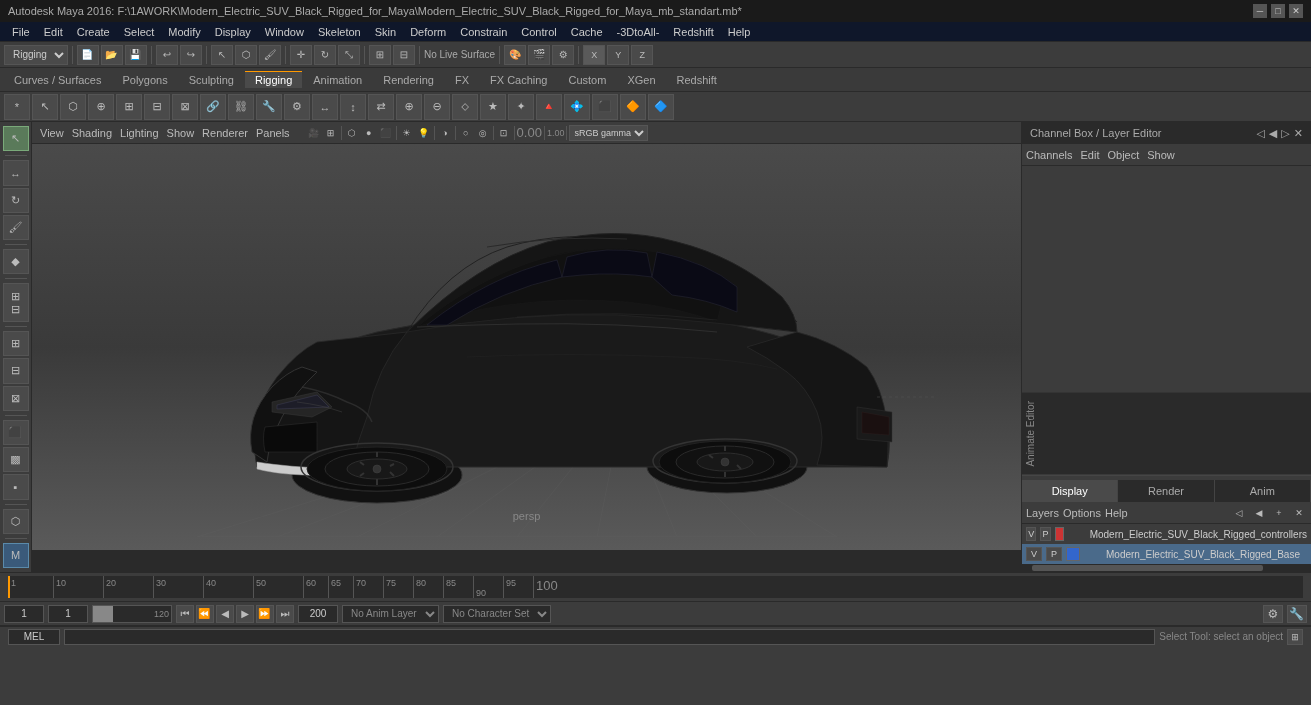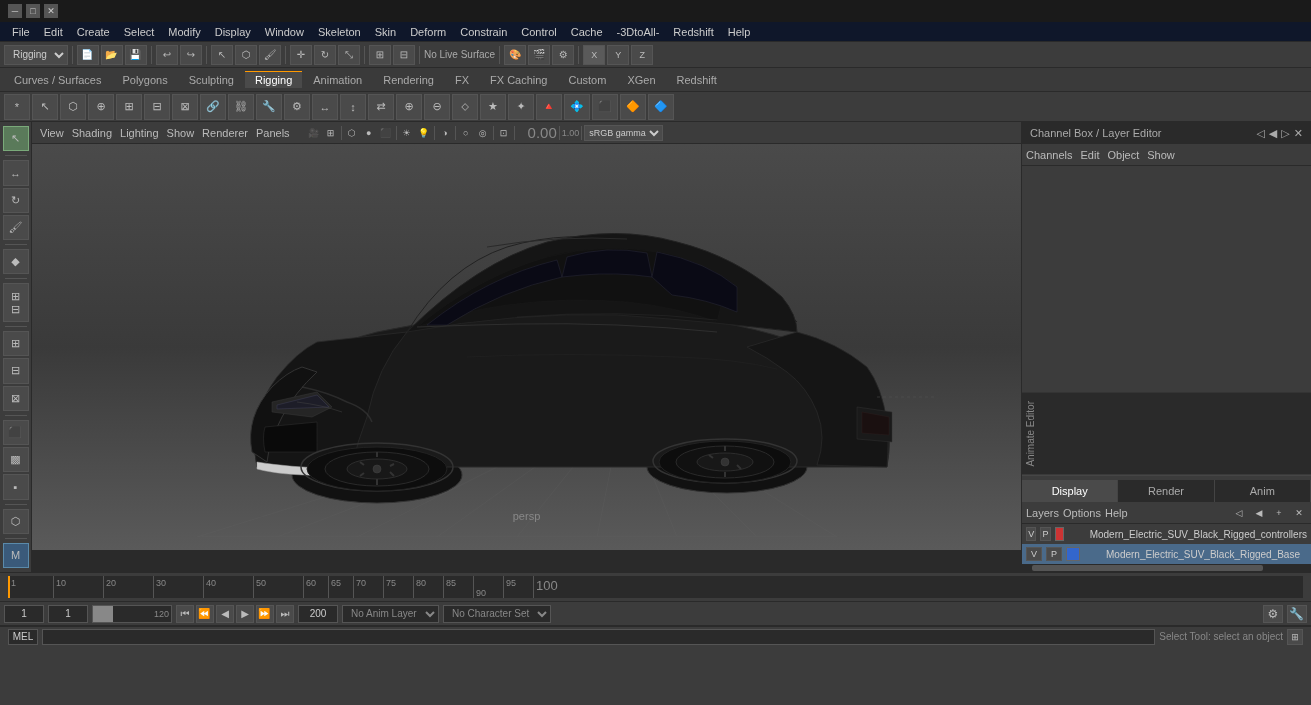--- a/index.html
+++ b/index.html
@@ -377,21 +377,21 @@
       align-items: center;
       padding: 0 8px;
       gap: 4px;
       border-top: 1px solid #2a2a2a;
     }
     .status-label {
       color: #888;
       font-size: 10px;
     }
     #mel-label {
-      width: 30px;
+      width: 52px;
       height: 16px;
       background: #2a2a2a;
       border: 1px solid #555;
       display: flex; align-items: center; justify-content: center;
       color: #ccc; font-size: 10px;
     }
     #status-input {
       flex: 1;
       height: 16px;
       background: #2a2a2a;
@@ -460,20 +460,21 @@
       font-size: 10px;
       padding: 8px 3px;
       cursor: pointer;
       border-top: 1px solid #555;
     }
   </style>
 </head>
 <body>
 
 <div id="title-bar">
+  <span class="title-text">Autodesk Maya 2016: F:\1AWORK\Modern_Electric_SUV_Black_Rigged_for_Maya\Modern_Electric_SUV_Black_Rigged_for_Maya_mb_standart.mb*</span>
   <div class="win-controls">
     <div class="win-btn">─</div>
     <div class="win-btn">□</div>
     <div class="win-btn">✕</div>
   </div>
 </div>
 
 <div id="menu-bar">
   <span class="menu-item">File</span>
   <span class="menu-item">Edit</span>
@@ -615,21 +616,21 @@
         <div class="vp-it-btn">☀</div>
         <div class="vp-it-btn">💡</div>
         <div class="vp-it-sep"></div>
         <div class="vp-it-btn">◑</div>
         <div class="vp-it-sep"></div>
         <div class="vp-it-btn">○</div>
         <div class="vp-it-btn">◎</div>
         <div class="vp-it-sep"></div>
         <div class="vp-it-btn">⊡</div>
         <div class="vp-it-sep"></div>
-        <span style="font-size:15px; color:#888;margin-left:11px;">0.00</span>
+        <span style="font-size:13px; color:#888;">0.00</span>
         <div class="vp-it-sep"></div>
         <span style="font-size:9px; color:#888;">1.00</span>
         <div class="vp-it-sep"></div>
         <select style="background:#4a4a4a; border:1px solid #555; color:#ccc; font-size:9px; height:16px;">
           <option>sRGB gamma</option>
         </select>
       </div>
     </div>
 
     <div id="viewport-canvas">

